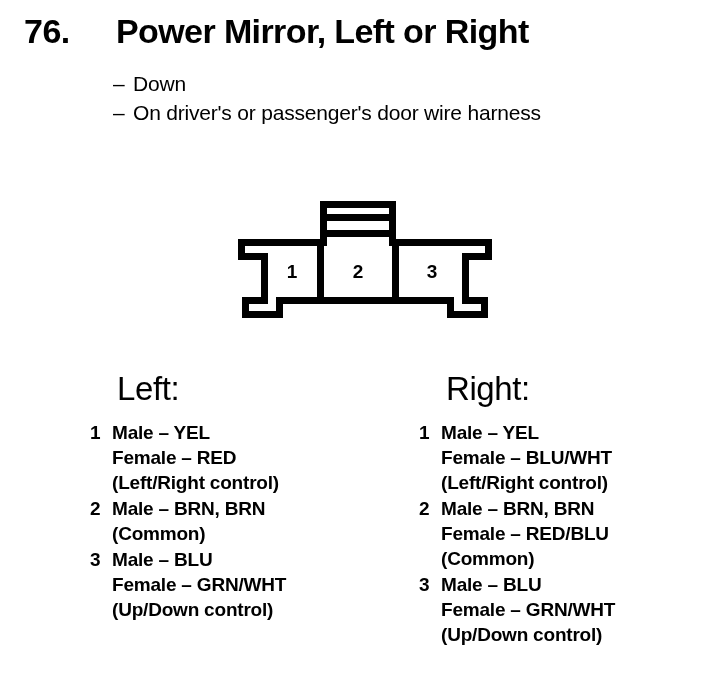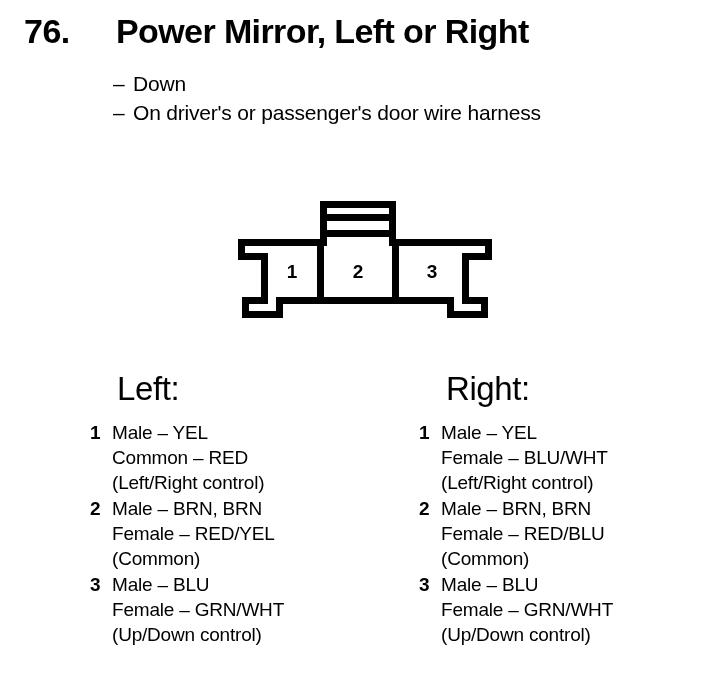--- a/index.html
+++ b/index.html
@@ -50,21 +50,21 @@
   .pinlist.left{left:90px;width:300px;}
   .pinlist.right{left:419px;width:300px;}
 
   .pin-entry{display:flex;align-items:flex-start;margin-bottom:1px;}
   .pin-idx{
     flex:0 0 auto;width:22px;font-size:19px;font-weight:bold;
     line-height:25px;text-align:left;
   }
   .pin-lines{flex:1 1 auto;}
   .pin-line{
-    font-size:19px;line-height:25px;white-space:nowrap;letter-spacing:-0.2px;
+    font-size:19px;line-height:25px;white-space:nowrap;letter-spacing:-0.2px;font-weight:bold;
   }
 </style>
 </head>
 <body>
 
 <div class="page">
 
   <div class="title-row">
     <span class="entry-num">76.</span>
     <span class="entry-title">Power Mirror, Left or Right</span>
@@ -117,29 +117,28 @@
   </div>
 
   <div class="col-head left">Left:</div>
   <div class="col-head right">Right:</div>
 
   <div class="pinlist left">
     <div class="pin-entry">
       <span class="pin-idx">1</span>
       <span class="pin-lines">
         <div class="pin-line">Male – YEL</div>
-        <div class="pin-line">Common – RED</div>
+        <div class="pin-line">Female – RED</div>
         <div class="pin-line">(Left/Right control)</div>
       </span>
     </div>
     <div class="pin-entry">
       <span class="pin-idx">2</span>
       <span class="pin-lines">
         <div class="pin-line">Male – BRN, BRN</div>
-        <div class="pin-line">Female – RED/YEL</div>
         <div class="pin-line">(Common)</div>
       </span>
     </div>
     <div class="pin-entry">
       <span class="pin-idx">3</span>
       <span class="pin-lines">
         <div class="pin-line">Male – BLU</div>
         <div class="pin-line">Female – GRN/WHT</div>
         <div class="pin-line">(Up/Down control)</div>
       </span>

